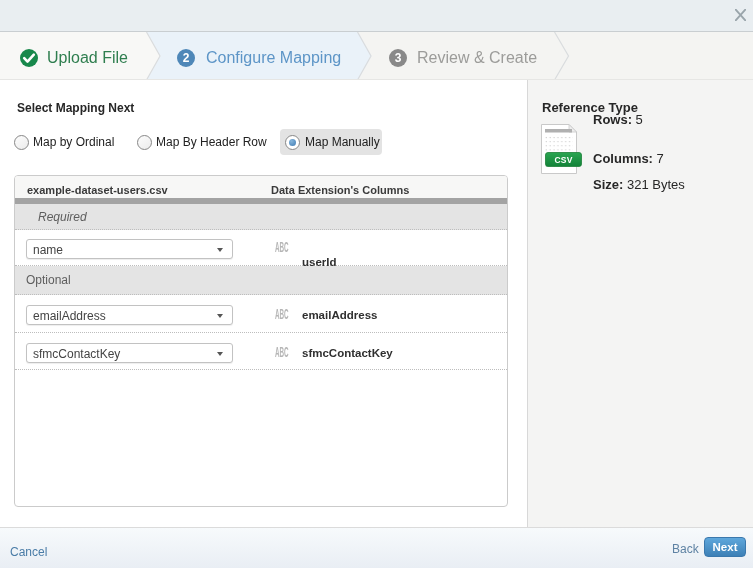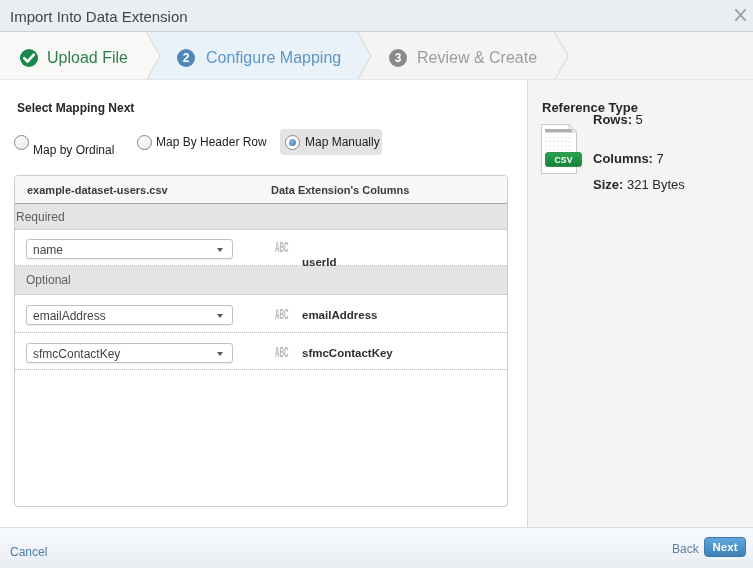--- a/index.html
+++ b/index.html
@@ -20,21 +20,21 @@
 h4{margin:0;font-size:12px;font-weight:bold;color:#272727;}
 .sbh{font-size:13px !important;}
 
 .radio{width:15px;height:15px;border-radius:50%;border:1px solid #878787;background:linear-gradient(145deg,#fdfdfd,#ebebeb);box-sizing:border-box;}
 .radio.sel{background:#fff;}
 .radio.sel::after{content:"";position:absolute;left:3px;top:3px;width:7px;height:7px;border-radius:50%;background:radial-gradient(circle at 35% 30%,#85b5db,#3f7cb4);}
 .rlabel{font-size:12px;line-height:13px;color:#222;}
 
 #tbl{left:14px;top:175px;width:494px;height:332px;border:1px solid #cbcbcb;border-radius:4px;box-sizing:border-box;background:#fff;}
 .trow{position:relative;width:100%;box-sizing:border-box;}
-#thead{height:28px;background:#f7f7f6;border-bottom:1px solid #a3a3a3;border-radius:3px 3px 0 0;}
+#thead{height:28px;background:#f7f7f6;border-bottom:6px solid #a3a3a3;border-radius:3px 3px 0 0;}
 .thtext{font-size:11px;font-weight:bold;color:#3a3a3a;top:8px;}
 .band{background:#e4e4e4;}
 .bandtext{font-size:12px;color:#5e5e5e;}
 .dotted{border-bottom:1px dotted #bdbdbd;}
 .dd{position:absolute;left:11px;width:207px;height:20px;border:1px solid #c2c2c2;border-radius:3px;background:#fff;box-shadow:0 1px 1px rgba(0,0,0,0.07);box-sizing:border-box;}
 .dd span{position:absolute;left:6px;top:2.5px;font-size:12px;color:#444;}
 .dd i{position:absolute;right:9px;top:8px;width:0;height:0;border-left:3.5px solid transparent;border-right:3.5px solid transparent;border-top:4px solid #555;}
 .abc{font-size:15px;line-height:12px;font-weight:bold;color:#b5b5b5;transform:scale(0.42,1);transform-origin:left top;}
 .fname{font-size:11.5px;font-weight:bold;color:#2f2f2f;}
 
@@ -43,21 +43,20 @@
 #footer{left:0;top:527px;width:753px;height:40px;border-top:1px solid #dbdbdb;background:linear-gradient(#f7fafc,#e9eef4);}
 #cancel{left:10px;top:545px;font-size:12px;color:#4a7ca7;}
 #back{left:672px;top:542px;font-size:12px;color:#5e82a3;}
 #nextbtn{left:704px;top:537px;width:42px;height:20px;border-radius:4px;border:1px solid #3a78ad;background:linear-gradient(#5ea7dc,#3d80b6);box-sizing:border-box;color:#fff;font-size:11.5px;font-weight:bold;text-align:center;line-height:18px;}
 </style>
 </head>
 <body>
 <div id="app">
 
   <div class="abs" id="titlebar"></div>
-  <div class="abs" id="title">Import Into Data Extension</div>
   <svg class="abs" id="closesvg" style="left:734.5px;top:8.5px;" width="11" height="12">
       <path d="M0.7,0.7 L10.3,11.3 M10.3,0.7 L0.7,11.3" stroke="#9aa5ab" stroke-width="1.9" stroke-linecap="round"></path>
     </svg>
 
   <div class="abs" id="steps">
     <svg width="753" height="48" style="position:absolute;left:0;top:0;">
       <rect x="0" y="0" width="753" height="48" fill="#f4f4f2"></rect>
       <path d="M0,0 H147 L160.5,24 L147,48 H0 Z" fill="#f8f8f6"></path>
       <path d="M147,0 H358 L371.5,24 L358,48 H147 L160.5,24 Z" fill="#eaf2f9"></path>
       <path d="M146.5,0 L160,24 L146.5,48" fill="none" stroke="#d9dcde" stroke-width="1.2"></path>
@@ -73,34 +72,34 @@
     <div class="abs steplabel" style="left:417px;top:16px;color:#9c9c9a;">Review &amp; Create</div>
     <div class="abs steplabel" style="left:206px;top:16px;color:#5d95c7;">Configure Mapping</div>
   </div>
 
   <div class="abs" id="leftpane"></div>
   <div class="abs" id="sidebar"></div>
 
   <h4 class="abs" style="left:17px;top:101px;">Select Mapping Next</h4>
 
   <div class="abs radio" style="left:13.5px;top:134.5px;"></div>
-  <div class="abs rlabel" style="left:33px;top:136px;margin-top:8px;">Map by Ordinal</div>
+  <div class="abs rlabel" style="left:33px;top:136px;">Map by Ordinal</div>
   <div class="abs radio" style="left:137px;top:134.5px;"></div>
   <div class="abs rlabel" style="left:156px;top:136px;">Map By Header Row</div>
   <div class="abs" style="left:280px;top:129px;width:102px;height:26px;background:#e3e3e3;border-radius:4px;"></div>
   <div class="abs radio sel" style="left:284.5px;top:134.5px;"></div>
   <div class="abs rlabel" style="left:305px;top:136px;">Map Manually</div>
 
   <div class="abs" id="tbl">
     <div class="trow" id="thead">
       <div class="abs thtext" style="left:12px;">example-dataset-users.csv</div>
       <div class="abs thtext" style="left:256px;">Data Extension's Columns</div>
     </div>
     <div class="trow band dotted" style="height:26px;">
-      <div class="abs bandtext" style="left:1px;top:6px;">Required</div>
+      <div class="abs bandtext" style="left:23px;top:6px;font-style:italic;">Required</div>
     </div>
     <div class="trow dotted" style="height:36px;">
       <div class="dd" style="top:9px;">
           <span>name</span>
           <i></i>
         </div>
       <div class="abs abc" style="left:260px;top:11px;">ABC</div>
       <div class="abs fname" style="left:287px;top:26px;">userId</div>
     </div>
     <div class="trow band dotted" style="height:29px;">

